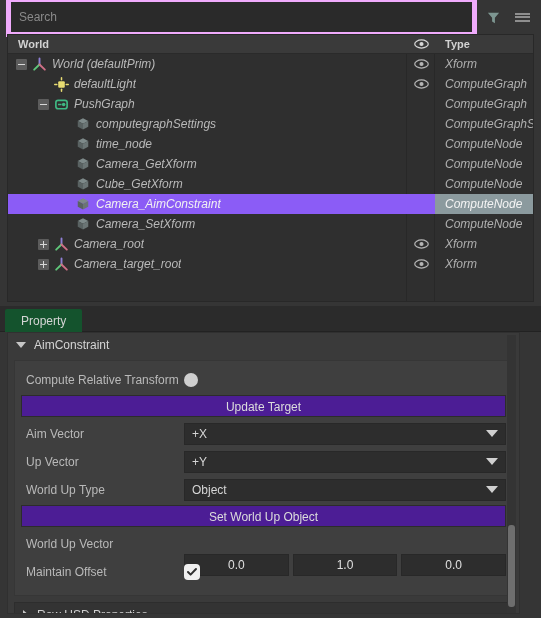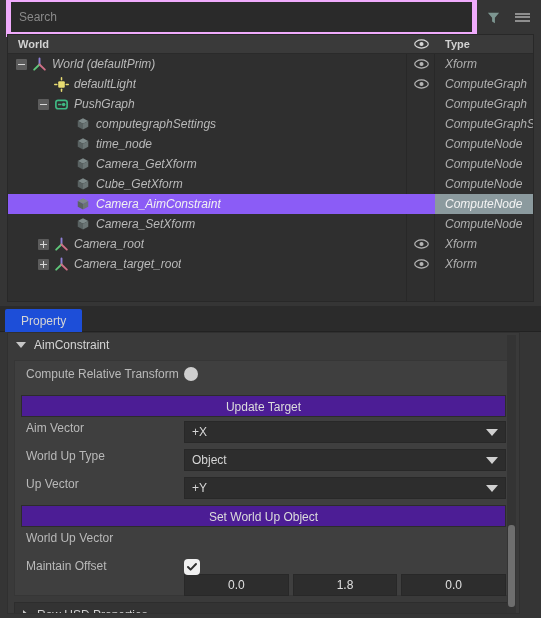--- a/index.html
+++ b/index.html
@@ -92,21 +92,21 @@
   .tlabel { overflow: hidden; white-space: nowrap; text-overflow: ellipsis; }
 
   
   .tabstrip {
     position: absolute; left: 0; top: 306px; width: 541px; height: 26px;
     background: #2b2b2b; border-bottom: 1px solid #222;
   }
   .tab {
     position: absolute; left: 5px; top: 3px;
     height: 23px; padding: 0 16px;
-    background: #1d4ed8;
+    background: #14532d;
     color: #d5d5d5; font-size: 12px;
     display: flex; align-items: center;
     border-top-left-radius: 2px; border-top-right-radius: 2px;
     cursor: pointer;
   }
 
   
   .prop-panel {
     position: absolute; left: 7px; top: 332px;
     width: 513px; height: 282px;
@@ -124,21 +124,21 @@
              margin-right: 8px; }
   .caret-r { width: 0; height: 0; border-top: 5px solid transparent;
              border-bottom: 5px solid transparent; border-left: 6px solid #c6c6c6;
              margin-right: 8px; }
   .sec-body {
     margin: 3px 6px 0 6px;
     background: #3f3f3f;
     border: 1px solid #363636;
     padding: 6px 6px 7px 6px;
   }
-  .prow { display: flex; align-items: flex-start; height: 25px; margin-bottom: 3px; }
+  .prow { display: flex; align-items: center; height: 25px; margin-bottom: 3px; }
   .plabel { width: 163px; flex: 0 0 163px; color: #b9b9b9; font-size: 12px; padding-left: 5px; }
   .toggle-circle {
     width: 14px; height: 14px; border-radius: 50%;
     background: #cfcfcf; cursor: pointer;
   }
   .wide-btn {
     display: block; width: 100%; height: 22px;
     background: #4c1d95; border: 1px solid #2c2c2c;
     color: #dcdcdc; font-size: 12px;
     font-family: "Liberation Sans", sans-serif;
@@ -430,42 +430,42 @@
 
     <div class="prow">
       <div class="plabel">Aim Vector</div>
       <div class="combo">
         <span>+X</span>
         <span class="combo-caret"></span>
       </div>
     </div>
 
     <div class="prow">
+      <div class="plabel">Up Vector</div>
+      <div class="combo">
+        <span>+Y</span>
+        <span class="combo-caret"></span>
+      </div>
+    </div>
+
+    <div class="prow">
       <div class="plabel">World Up Type</div>
       <div class="combo">
         <span>Object</span>
         <span class="combo-caret"></span>
       </div>
     </div>
 
-    <div class="prow">
-      <div class="plabel">Up Vector</div>
-      <div class="combo">
-        <span>+Y</span>
-        <span class="combo-caret"></span>
-      </div>
-    </div>
-
     <button class="wide-btn">Set World Up Object</button>
 
     <div class="prow">
       <div class="plabel">World Up Vector</div>
       <div class="num-row">
         <div class="num-field">0.0</div>
-        <div class="num-field">1.8</div>
+        <div class="num-field">1.0</div>
         <div class="num-field">0.0</div>
       </div>
     </div>
 
     <div class="prow" style="margin-bottom:4px">
       <div class="plabel">Maintain Offset</div>
       <div class="checkbox">
         <svg width="12" height="12" viewBox="0 0 12 12">
           <path d="M2 6 L4.6 8.6 L10 3" fill="none" stroke="#2f2f2f" stroke-width="2" stroke-linecap="round" stroke-linejoin="round"></path>
         </svg>

